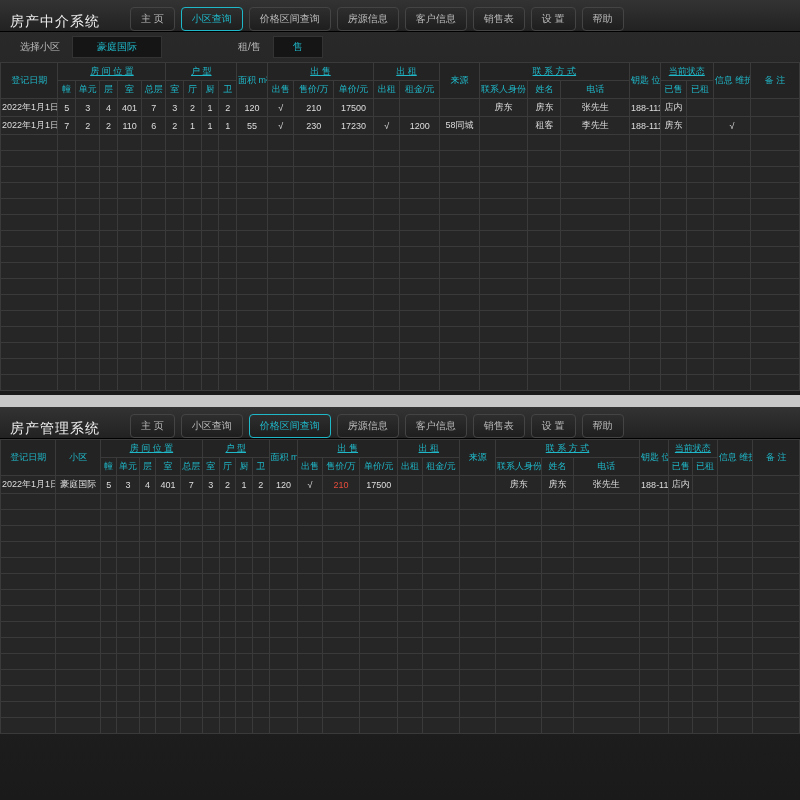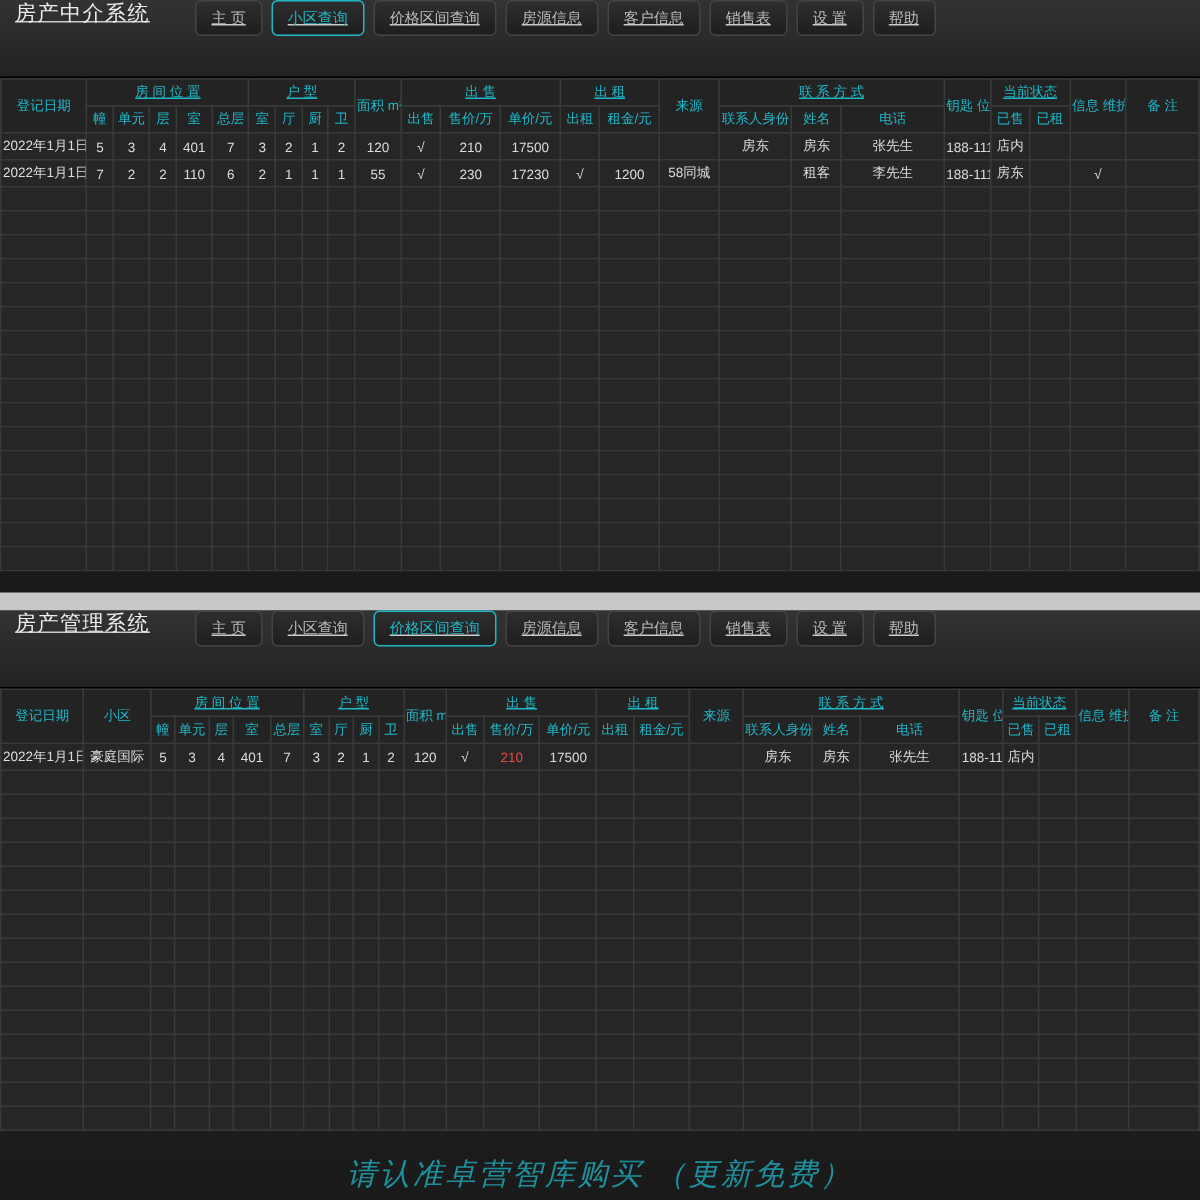--- a/index.html
+++ b/index.html
@@ -1,20 +1,20 @@
 <!DOCTYPE html>
 <html><head>
 <meta charset="utf-8">
 <style>
 * { margin:0; padding:0; box-sizing:border-box; }
 body { background:#c8c8c8; font-family:"Microsoft YaHei",Arial,sans-serif; font-size:10px; color:#ccc; width:800px; }
 .app { background:linear-gradient(#2a2a2a,#1a1a1a); width:800px; position:relative; }
 .app1 { height:395px; margin-bottom:12px; }
 .app2 { height:393px; }
-.topbar { height:52px; background:linear-gradient(#333,#222); display:flex; align-items:flex-start; padding:0 10px; border-bottom:1px solid #000;text-decoration:underline; }
+.topbar { height:32px; background:linear-gradient(#333,#222); display:flex; align-items:flex-end; padding:0 10px; border-bottom:1px solid #000; }
 .logo { font-size:14px; color:#eee; font-weight:500; margin-right:30px; letter-spacing:1px; }
 .navbtn { border:1px solid #444; border-radius:4px; padding:4px 10px; margin-right:6px; font-size:10px; color:#bbb; background:linear-gradient(#2e2e2e,#1e1e1e); cursor:pointer; }
 .navbtn.active { border-color:#1fb8c9; color:#1fb8c9; }
 .filterbar { height:30px; display:flex; align-items:center; padding:0 20px; gap:8px; }
 .flabel { font-size:10px; color:#bbb; margin-right:4px; }
 .finput { background:#151515; border:1px solid #333; color:#1fb8c9; padding:3px 14px; font-size:10px; min-width:90px; text-align:center; }
 .finput.short { min-width:50px; padding:3px 8px; }
 .fstatic { font-size:10px; color:#aaa; }
 .table-wrap { overflow:hidden; }
 table { border-collapse:collapse; width:100%; table-layout:fixed; }
@@ -34,20 +34,27 @@
     <div id="nav1" style="display:flex;">
         <div class="navbtn">主 页</div>
         <div class="navbtn active">小区查询</div>
         <div class="navbtn">价格区间查询</div>
         <div class="navbtn">房源信息</div>
         <div class="navbtn">客户信息</div>
         <div class="navbtn">销售表</div>
         <div class="navbtn">设 置</div>
         <div class="navbtn">帮助</div>
       </div>
+  </div>
+  <div class="filterbar">
+    <span class="flabel">选择小区</span>
+    <span class="finput">豪庭国际</span>
+    <span style="width:60px"></span>
+    <span class="flabel">租/售</span>
+    <span class="finput short">售</span>
   </div>
   <div class="table-wrap">
     <table id="tbl1">
       <colgroup>
         <col style="width:52px">
           <col style="width:16px">
           <col style="width:22px">
           <col style="width:16px">
           <col style="width:22px">
           <col style="width:22px">
@@ -1133,14 +1140,13 @@
             <td>&nbsp;</td>
             <td>&nbsp;</td>
             <td>&nbsp;</td>
             <td>&nbsp;</td>
             <td>&nbsp;</td>
             <td>&nbsp;</td>
           </tr>
         </tbody>
     </table>
   </div>
-  <div class="watermark">请认准卓营智库购买 （更新免费）</div>
 </div>
 
 </body></html>

